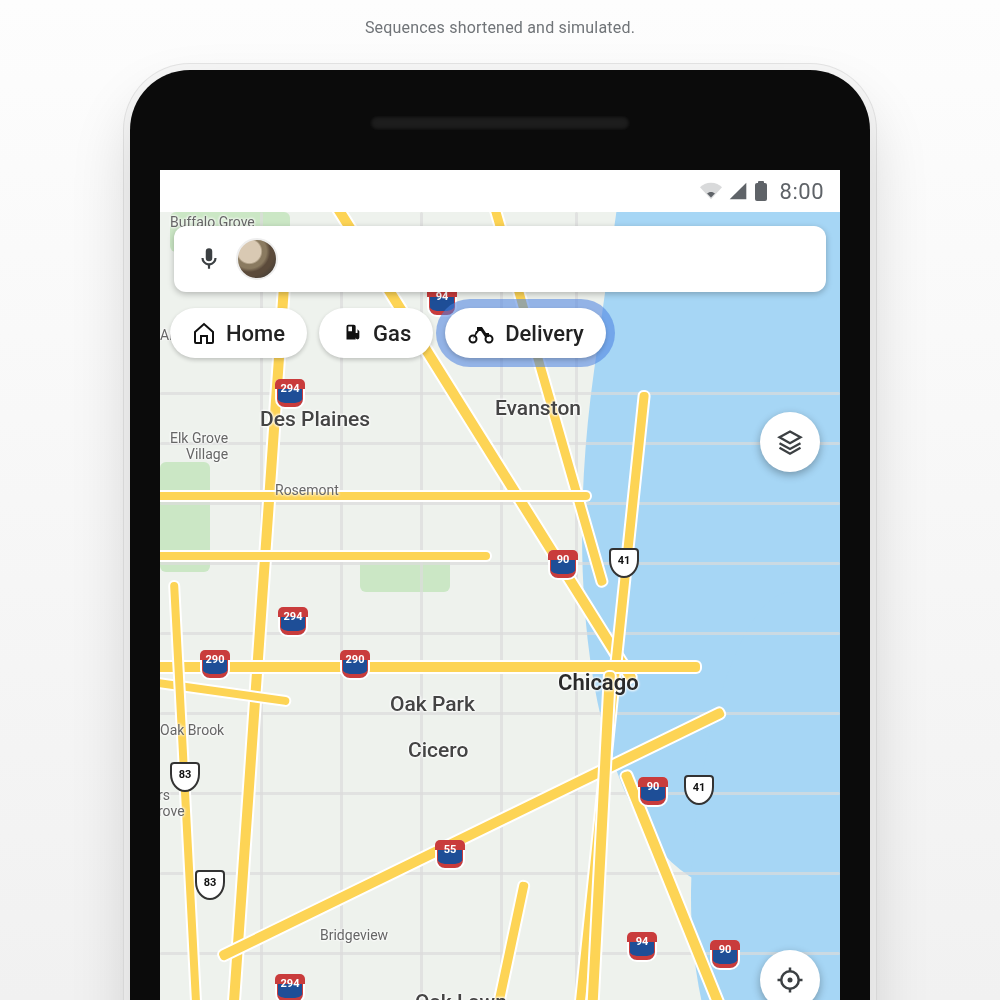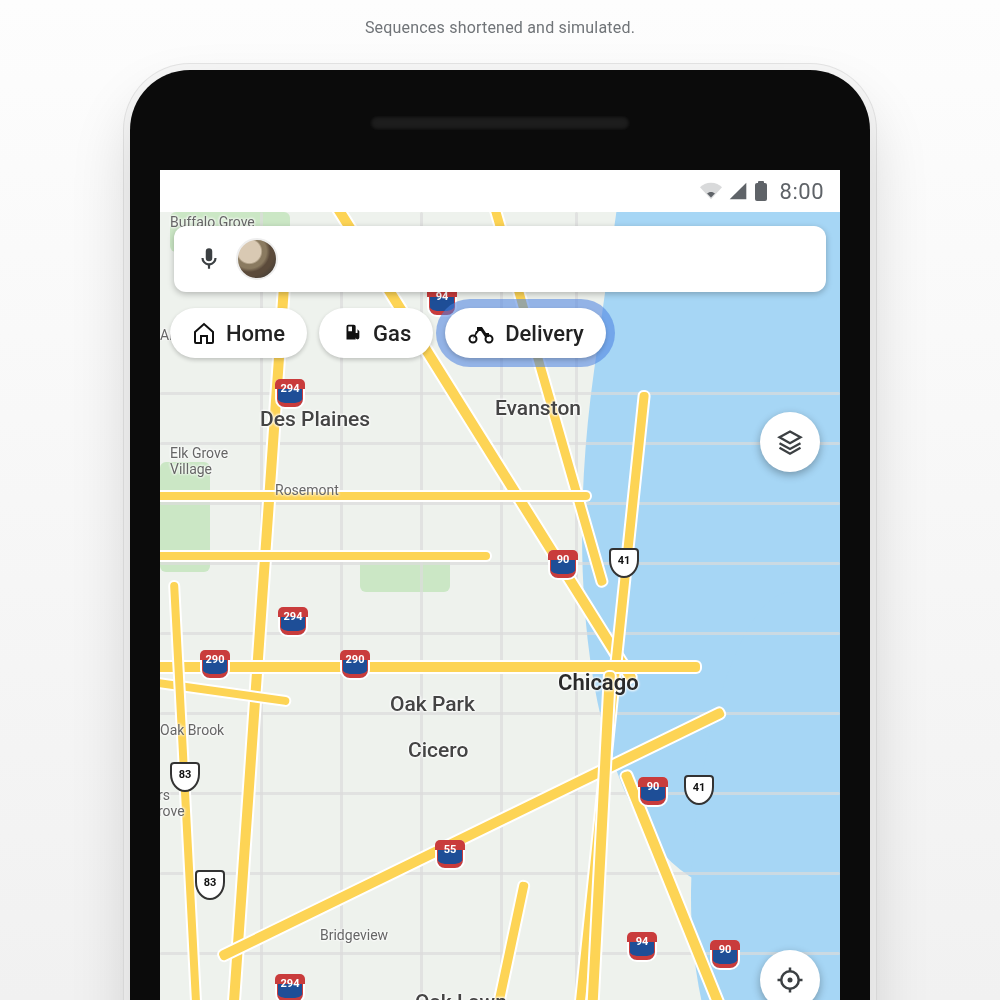--- a/index.html
+++ b/index.html
@@ -290,21 +290,21 @@
       <div class="road" style="left:-20px; top:280px; width:450px; height:8px;"></div>
       <div class="road" style="left:-20px; top:340px; width:350px; height:8px;"></div>
       <div class="road" style="left:460px; top:560px; width:10px; height:380px; transform-origin:top; transform:rotate(-22deg)"></div>
       <div class="road" style="left:360px; top:670px; width:9px; height:300px; transform-origin:top; transform:rotate(12deg)"></div>
       <div class="road" style="left:445px; top:460px; width:10px; height:500px; transform-origin:top; transform:rotate(3deg)"></div>
       <div class="road" style="left:10px; top:370px; width:8px; height:460px; transform-origin:top; transform:rotate(-3deg)"></div>
 
       <div class="city-label small" style="left:10px; top:2px">Buffalo Grove</div>
       <div class="city-label small" style="left:0px; top:115px">Arlin…</div>
       <div class="city-label" style="left:100px; top:195px">Des Plaines</div>
-      <div class="city-label small" style="left:10px; top:233px; white-space:pre-line; text-align:left">Elk Grove
+      <div class="city-label small" style="left:10px; top:218px; white-space:pre-line; text-align:right">Elk Grove
 Village</div>
       <div class="city-label small" style="left:115px; top:270px">Rosemont</div>
       <div class="city-label" style="left:335px; top:184px">Evanston</div>
       <div class="city-label" style="left:230px; top:480px">Oak Park</div>
       <div class="city-label major" style="left:398px; top:458px">Chicago</div>
       <div class="city-label" style="left:248px; top:526px">Cicero</div>
       <div class="city-label small" style="left:0px; top:510px">Oak Brook</div>
       <div class="city-label small" style="left:-2px; top:575px; white-space:pre-line">rs
 rove</div>
       <div class="city-label small" style="left:160px; top:715px">Bridgeview</div>

